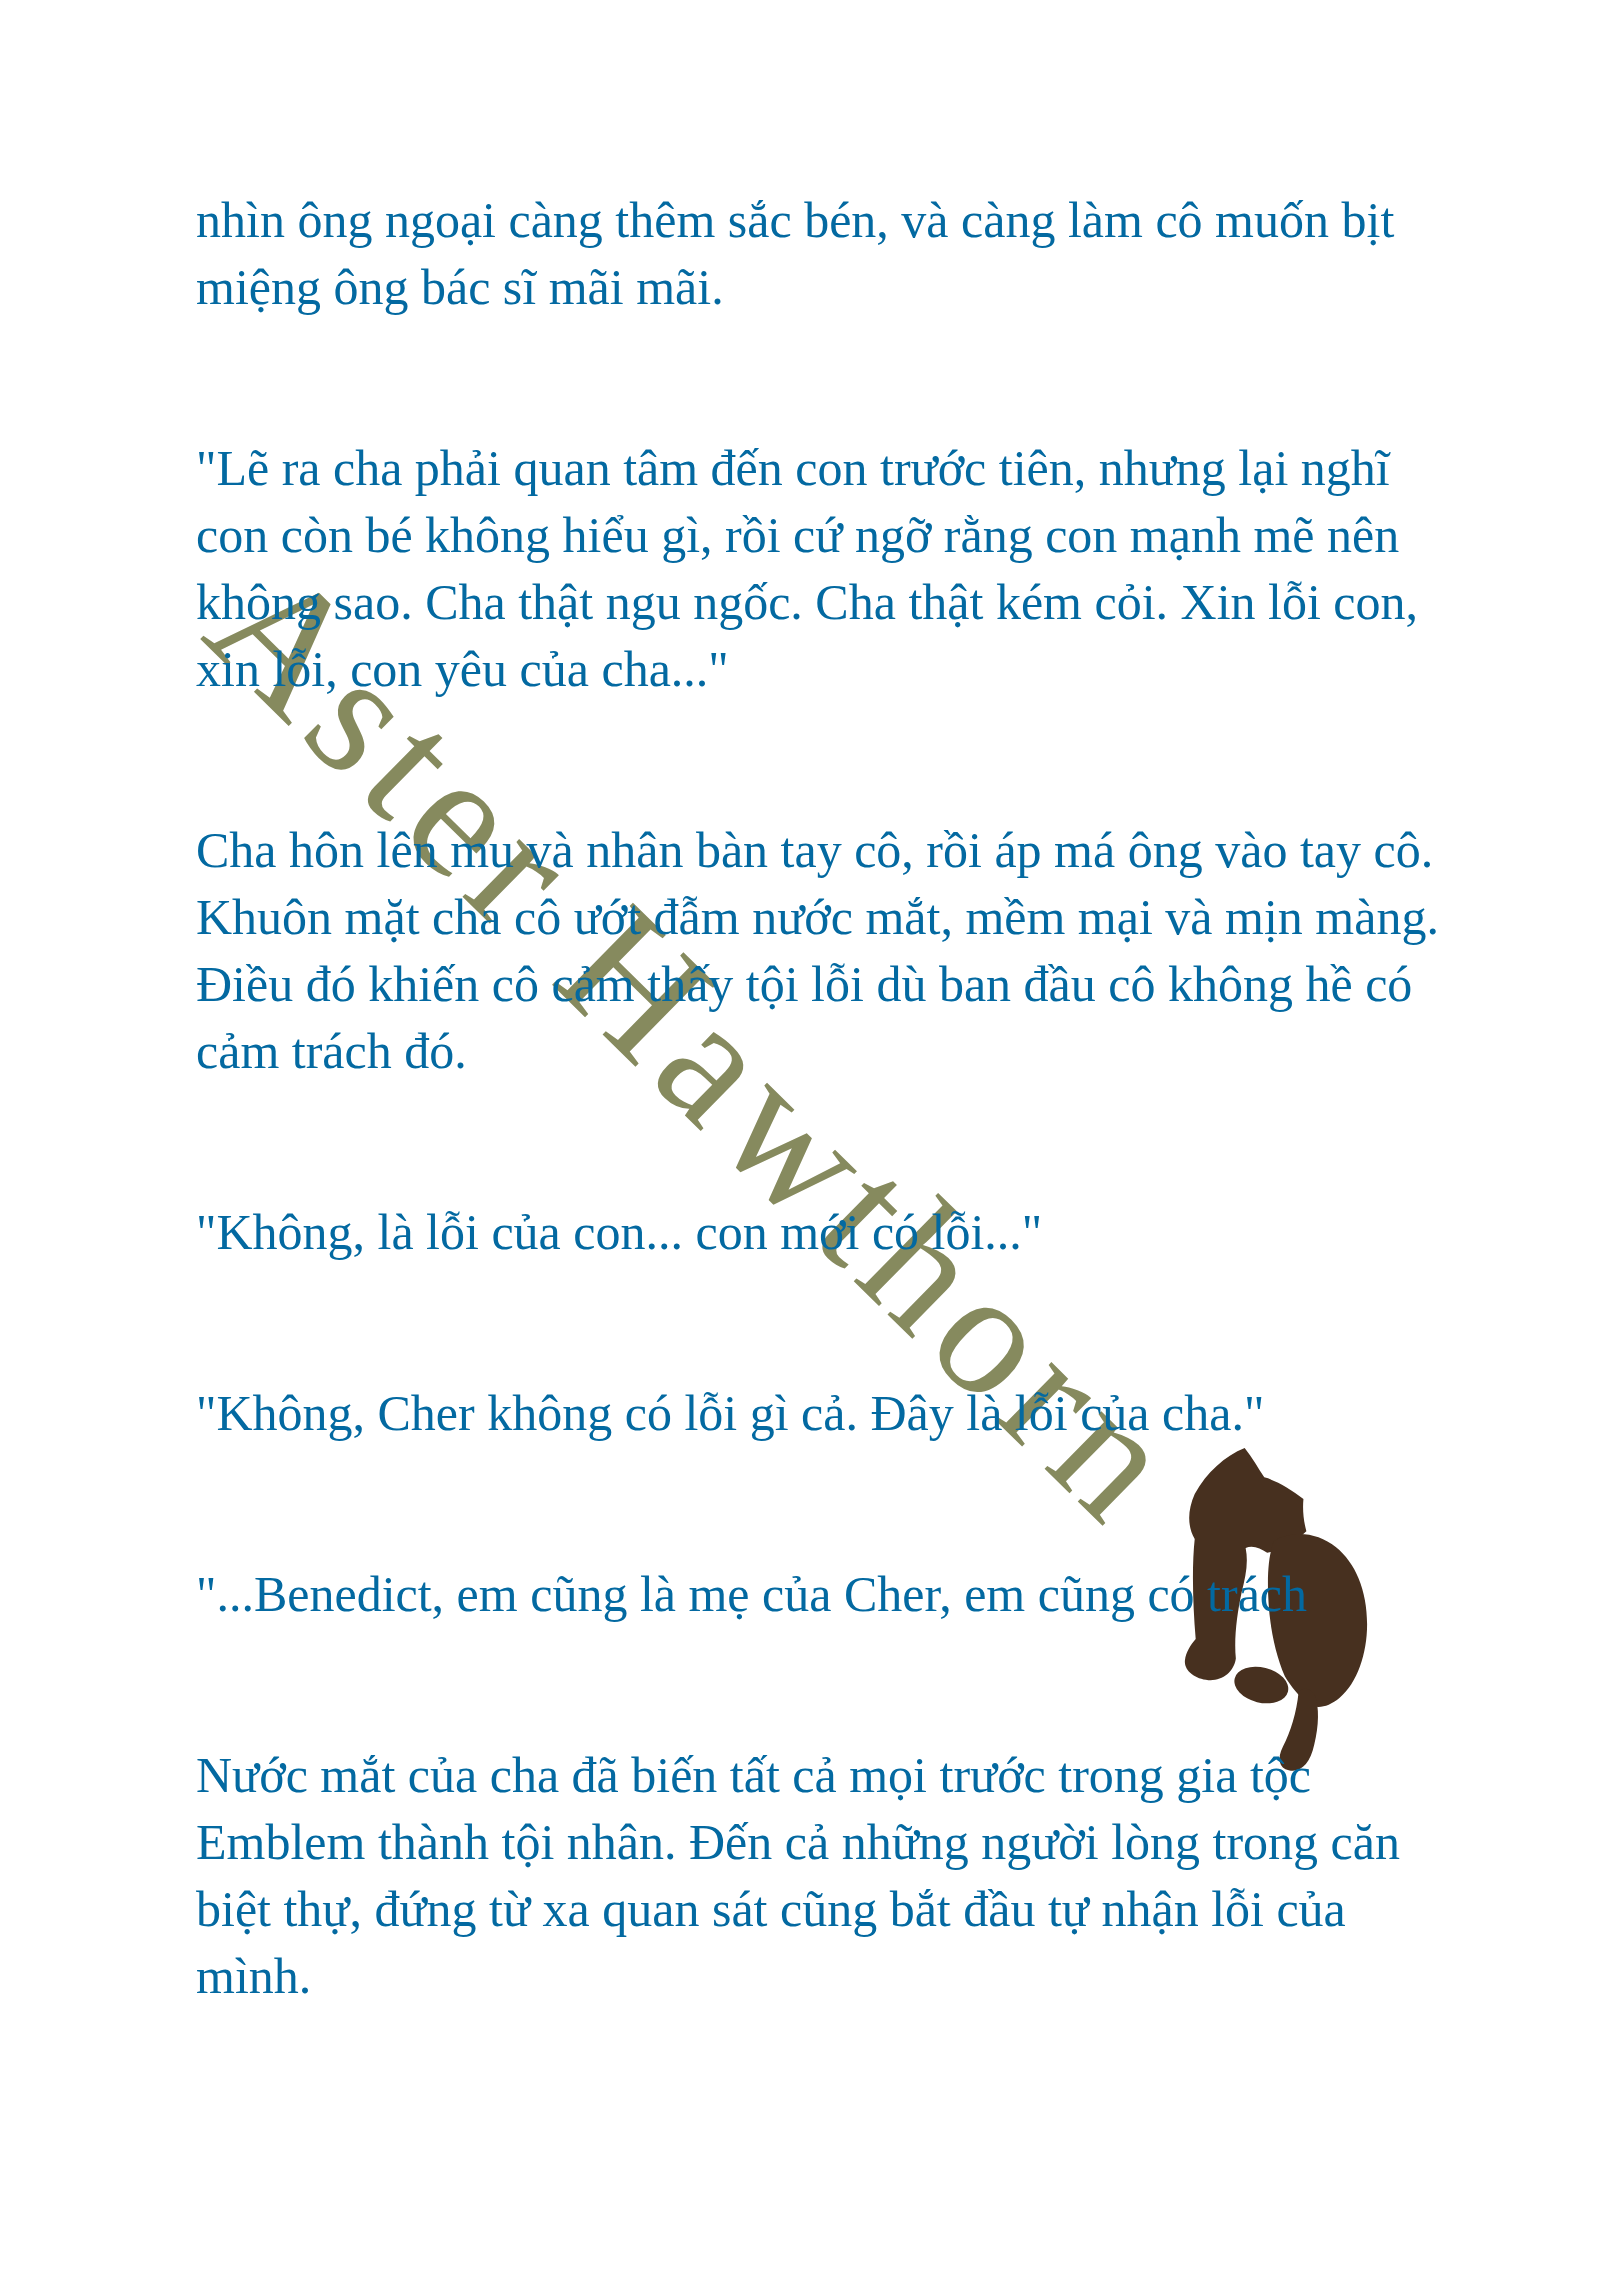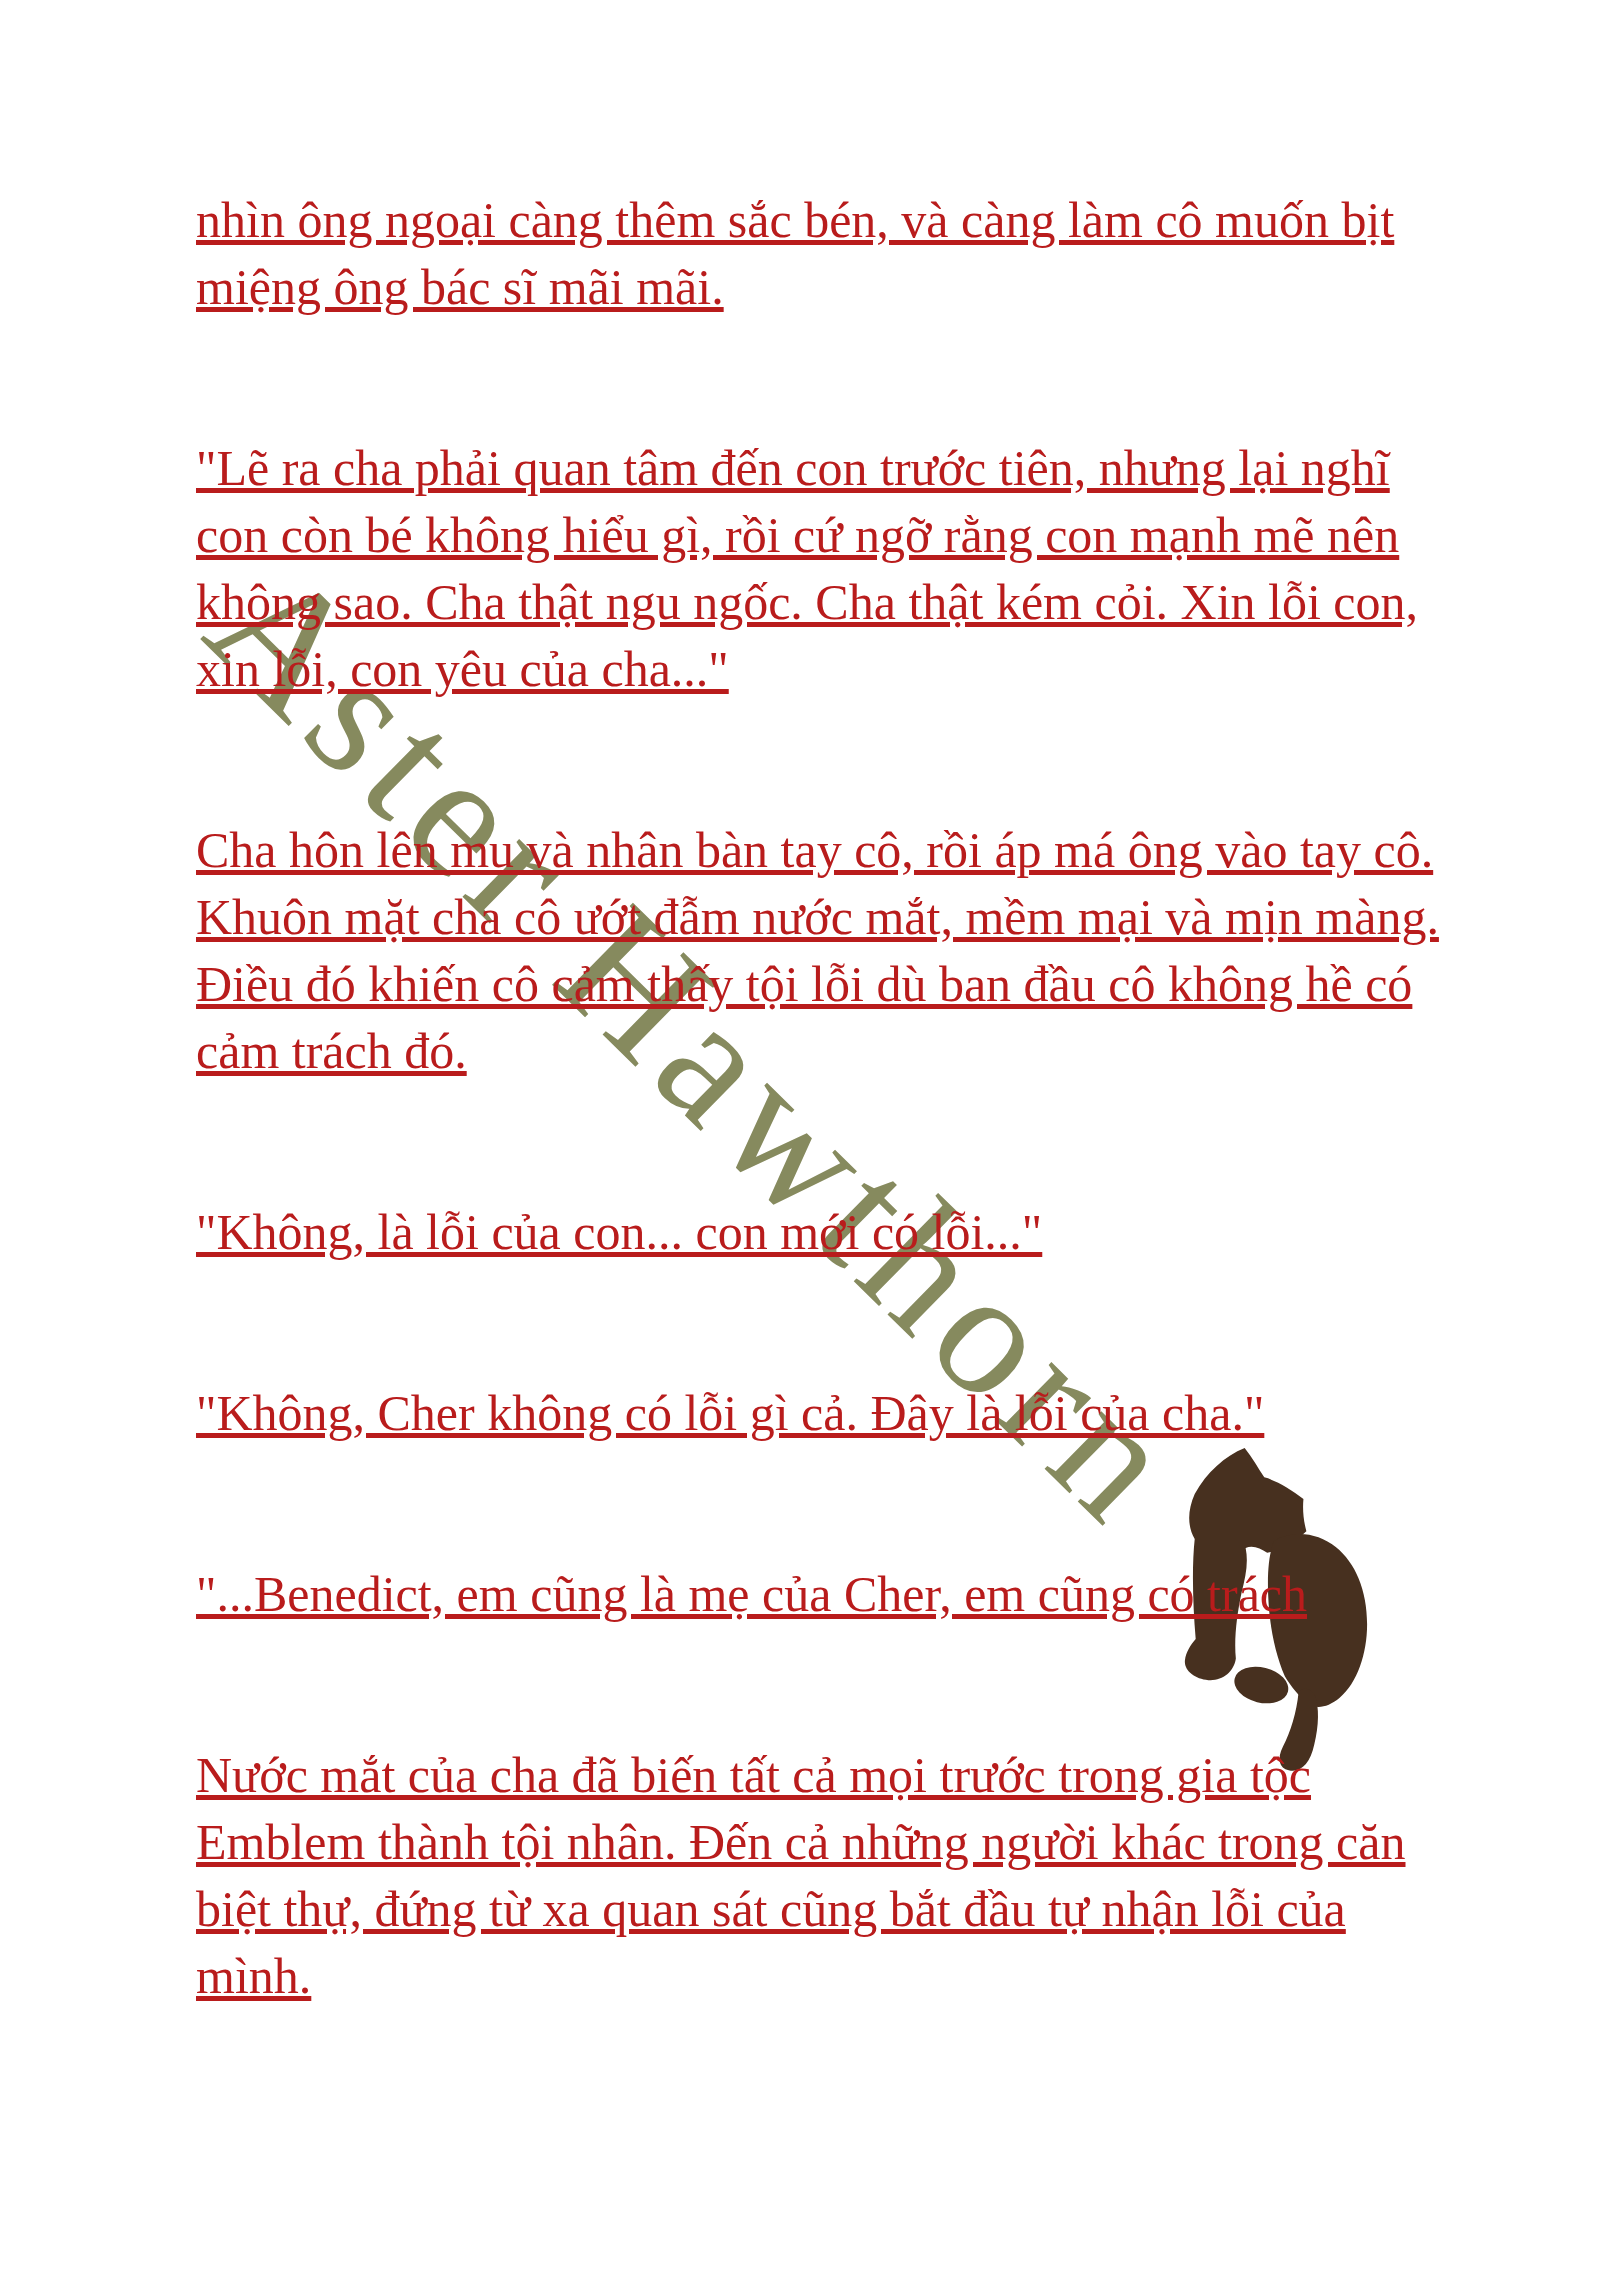--- a/index.html
+++ b/index.html
@@ -99,21 +99,21 @@
         C98,322 100,332 110,334
         C122,337 132,327 136,308
         C141,288 141,270 137,258
         C132,250 124,248 120,255
         Z"></path>
 
       <ellipse cx="82" cy="247" rx="28" ry="18" transform="rotate(14 82 247)"></ellipse>
     </g>
   </svg>
 
-  <div class="content" style="color: #b91c1c; text-decoration: underline;">
+  <div class="content" style="color: #0369a1;">
 
     <div class="para">
       <div class="line">nhìn ông ngoại càng thêm sắc bén, và càng làm cô muốn bịt</div>
       <div class="line">miệng ông bác sĩ mãi mãi.</div>
     </div>
 
     <div class="para">
       <div class="line">"Lẽ ra cha phải quan tâm đến con trước tiên, nhưng lại nghĩ</div>
       <div class="line">con còn bé không hiểu gì, rồi cứ ngỡ rằng con mạnh mẽ nên</div>
       <div class="line">không sao. Cha thật ngu ngốc. Cha thật kém cỏi. Xin lỗi con,</div>
@@ -134,20 +134,20 @@
     <div class="para">
       <div class="line">"Không, Cher không có lỗi gì cả. Đây là lỗi của cha."</div>
     </div>
 
     <div class="para">
       <div class="line">"...Benedict, em cũng là mẹ của Cher, em cũng có trách</div>
     </div>
 
     <div class="para">
       <div class="line">Nước mắt của cha đã biến tất cả mọi trước trong gia tộc</div>
-      <div class="line">Emblem thành tội nhân. Đến cả những người khác trong căn</div>
+      <div class="line">Emblem thành tội nhân. Đến cả những người lòng trong căn</div>
       <div class="line">biệt thự, đứng từ xa quan sát cũng bắt đầu tự nhận lỗi của</div>
       <div class="line">mình.</div>
     </div>
 
   </div>
 </div>
 
 
 </body></html>

